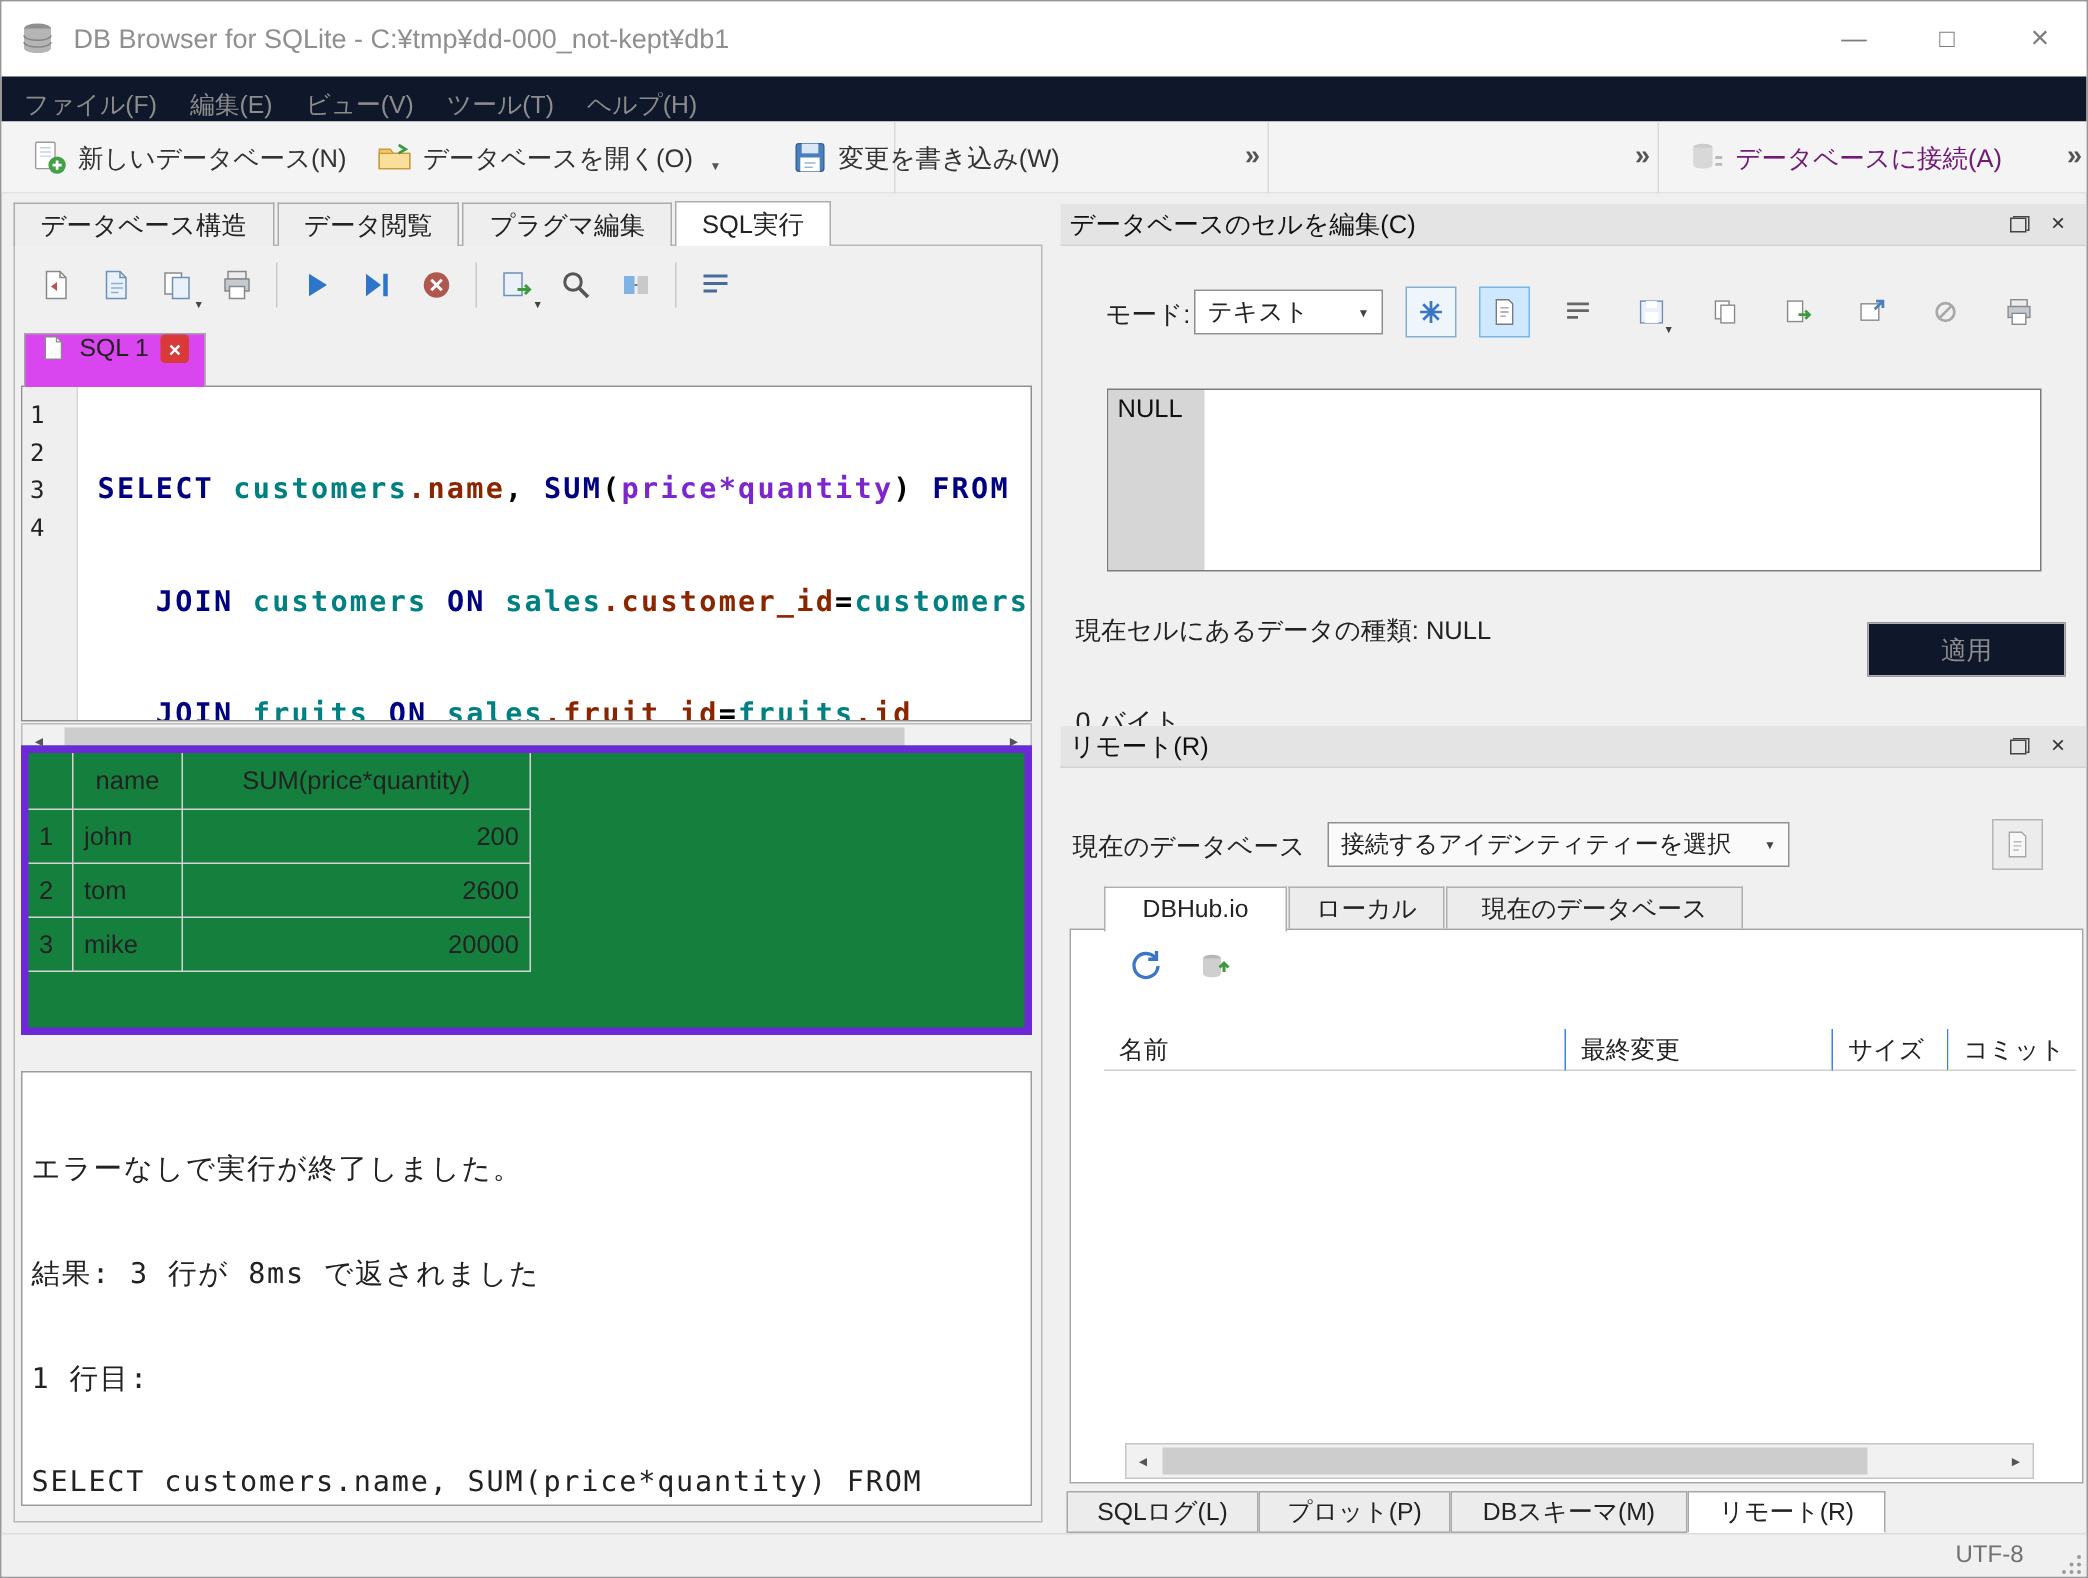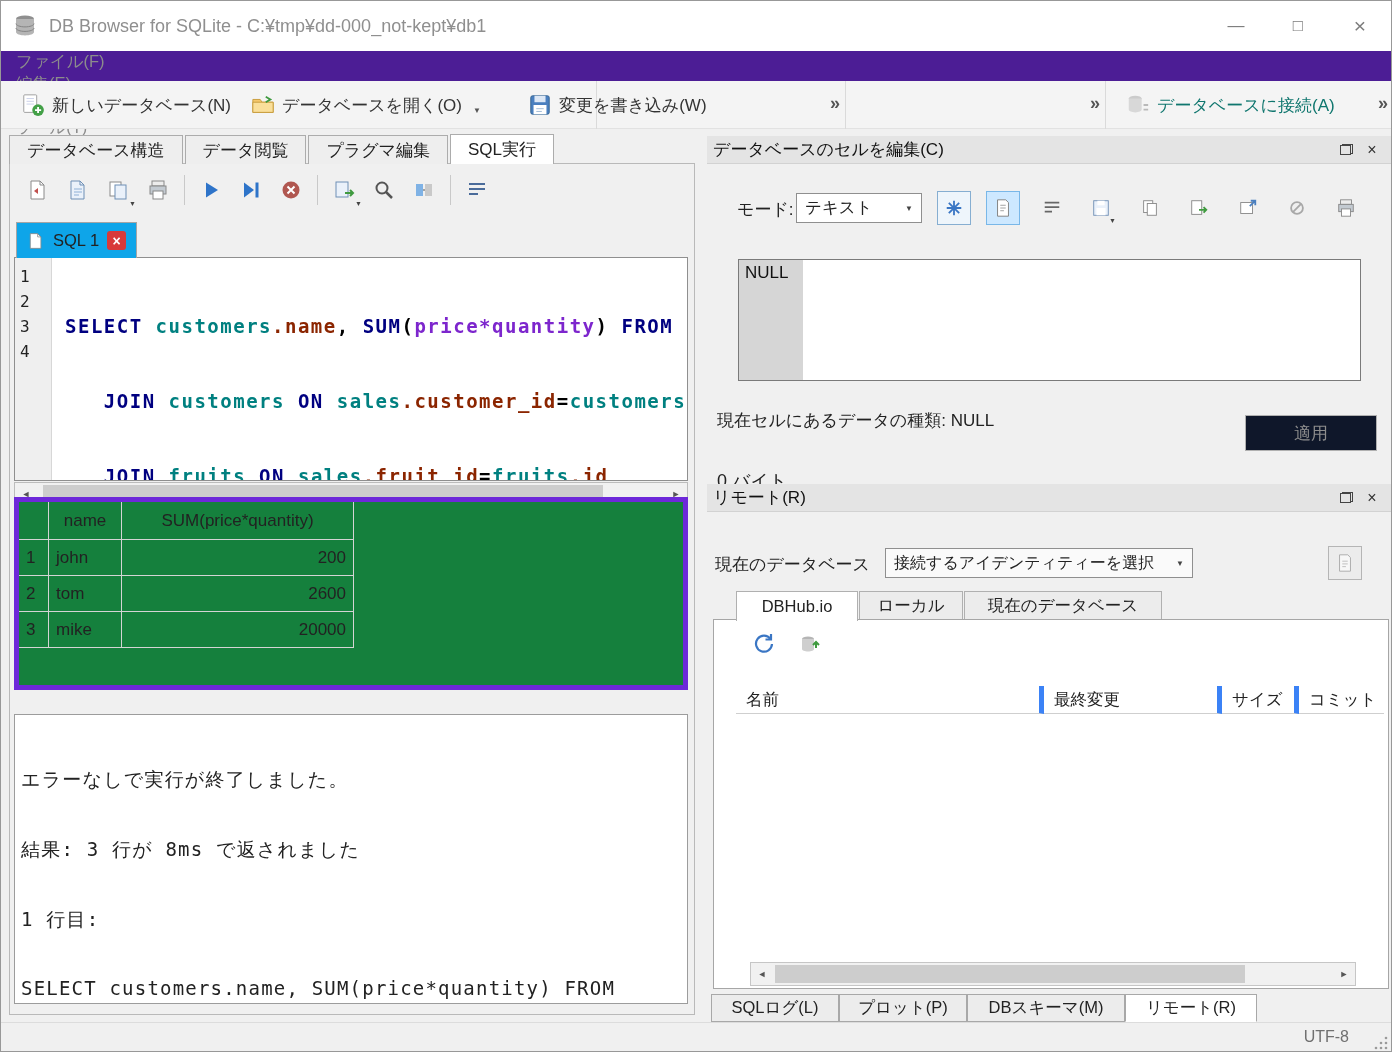--- a/index.html
+++ b/index.html
@@ -7,44 +7,44 @@
   .app{position:relative;width:1392px;height:1052px;background:#f0f0f0;border:1px solid #989898;overflow:hidden;color:#222;font-size:17px;}
   .abs{position:absolute;}
 
   
   .titlebar{position:absolute;left:0;top:0;width:100%;height:50px;background:#fff;display:flex;align-items:center;padding-left:12px;}
   .title-text{color:#8f8f8f;font-size:18px;margin-left:10px;flex:1;white-space:nowrap;overflow:hidden;}
   .win-btns{display:flex;height:100%;}
   .win-btn{width:62px;height:100%;display:flex;align-items:center;justify-content:center;color:#7c7c7c;font-size:17px;}
 
   
-  .menubar{position:absolute;left:0;top:50px;width:100%;height:30px;background:#4c1d95;display:flex;align-items:flex-start;padding-left:4px;flex-direction:column;}
+  .menubar{position:absolute;left:0;top:50px;width:100%;height:30px;background:#0f172a;display:flex;align-items:flex-end;padding-left:4px;}
   .menu-item{padding:0 11px;color:#8c8c8c;font-size:16.5px;}
 
   
   .toolbar{position:absolute;left:0;top:80px;width:100%;height:48px;background:#f4f4f4;border-bottom:1px solid #e2e2e2;}
   .tgroup{position:absolute;top:0;height:48px;display:flex;align-items:center;border-right:1px solid #dadada;padding-left:10px;}
   .tbtn{display:flex;align-items:center;gap:7px;padding:5px 10px;font-size:17px;color:#333;position:relative;}
-  .tbtn.disabled{color:#0f766e;}
+  .tbtn.disabled{color:#701a75;}
   .ddcaret{font-size:8px;color:#555;align-self:flex-end;margin-left:4px;margin-bottom:2px;}
   .toverflow{position:absolute;right:5px;top:12px;color:#555;font-size:18px;font-weight:bold;}
 
   
   .mtabs{position:absolute;left:8px;top:133px;display:flex;align-items:flex-end;z-index:4;}
   .mtab{height:29px;padding:0 17px;display:flex;align-items:center;background:#eee;border:1px solid #acacac;border-bottom:none;margin-right:2px;font-size:17px;}
   .mtab.active{background:#fff;height:30px;}
 
   
   .left-pane{position:absolute;left:8px;top:162px;width:686px;height:852px;background:#f0f0f0;border:1px solid #b9b9b9;z-index:2;}
   .sqlbar{position:absolute;left:8px;top:5px;display:flex;align-items:center;height:42px;}
   .sqlbtn{width:40px;height:36px;display:flex;align-items:center;justify-content:center;position:relative;}
   .vsep{width:1px;height:30px;background:#c9c9c9;margin:0 6px;}
   .btn-caret{position:absolute;right:2px;bottom:1px;font-size:7px;color:#444;}
 
-  .doc-tab{position:absolute;left:6px;top:58px;height:36px;display:flex;align-items:center;gap:8px;background:#0ea5e9;border:1px solid #a5a5a5;border-bottom:none;padding:13px 10px;font-size:16.5px;z-index:2;}
+  .doc-tab{position:absolute;left:6px;top:58px;height:36px;display:flex;gap:8px;background:#d946ef;border:1px solid #a5a5a5;border-bottom:none;padding:0 10px;font-size:16.5px;z-index:2;}
   .tab-close{width:19px;height:19px;background:#d83a3a;color:#fff;border-radius:3px;display:flex;align-items:center;justify-content:center;font-size:14px;font-weight:bold;}
 
   .editor{position:absolute;left:4px;top:93px;width:674px;height:224px;background:#fff;border:1px solid #8f8f8f;display:flex;overflow:hidden;}
   .gutter{width:37px;background:#efefef;border-right:1px solid #d7d7d7;padding:6px 0 0 5px;font-family:"DejaVu Sans Mono",monospace;font-size:16px;color:#222;line-height:25px;}
   .code{flex:1;padding:6px 0 0 13px;font-family:"DejaVu Sans Mono",monospace;font-size:19px;letter-spacing:1.5px;font-weight:bold;line-height:25px;white-space:pre;overflow:hidden;}
   .tok-kw{color:#000080;}
   .tok-tbl{color:#008080;}
   .tok-fld{color:#8b2500;}
   .tok-var{color:#7d26cd;}
   .tok-pln{color:#000;}
@@ -83,21 +83,21 @@
   .gbtn{position:absolute;display:flex;align-items:center;justify-content:center;background:#0f172a;border:1px solid #b0b0b0;color:#8d8d8d;font-size:17px;}
 
   .cellbox{position:absolute;left:737px;top:258px;width:623px;height:122px;background:#fff;border:1px solid #7a7a7a;}
   .cellbox .strip{position:absolute;left:0;top:0;width:64px;height:100%;background:#d6d6d6;}
   .cellbox .val{position:absolute;left:6px;top:3px;font-size:17px;color:#111;}
 
   
   .rtab{height:29px;display:flex;align-items:center;justify-content:center;background:#ececec;border:1px solid #b0b0b0;border-bottom:none;font-size:16.5px;position:absolute;top:590px;}
   .rtab.active{background:#fff;height:30px;z-index:3;}
   .remote-panel{position:absolute;left:712px;top:618px;width:676px;height:370px;background:#fff;border:1px solid #a6a6a6;}
-  .rth{position:absolute;display:flex;align-items:center;padding-left:10px;font-size:16.5px;border-right:5px solid #3b82f6;border-bottom:1px solid #cfcfcf;height:28px;background:#fff;}
+  .rth{position:absolute;display:flex;align-items:center;padding-left:10px;font-size:16.5px;border-right:1px solid #3b82f6;border-bottom:1px solid #cfcfcf;height:28px;background:#fff;}
 
   
   .btab{position:absolute;top:993px;height:28px;display:flex;align-items:center;justify-content:center;background:#ececec;border:1px solid #a8a8a8;font-size:16.5px;}
   .btab.active{background:#fff;border-bottom:1px solid #fff;}
 
   .statusbar{position:absolute;left:0;top:1021px;width:100%;height:31px;background:#f0f0f0;border-top:1px solid #dcdcdc;}
   .enc{position:absolute;right:42px;top:5px;color:#707070;font-size:16px;}
 </style>
 </head>
 <body>

